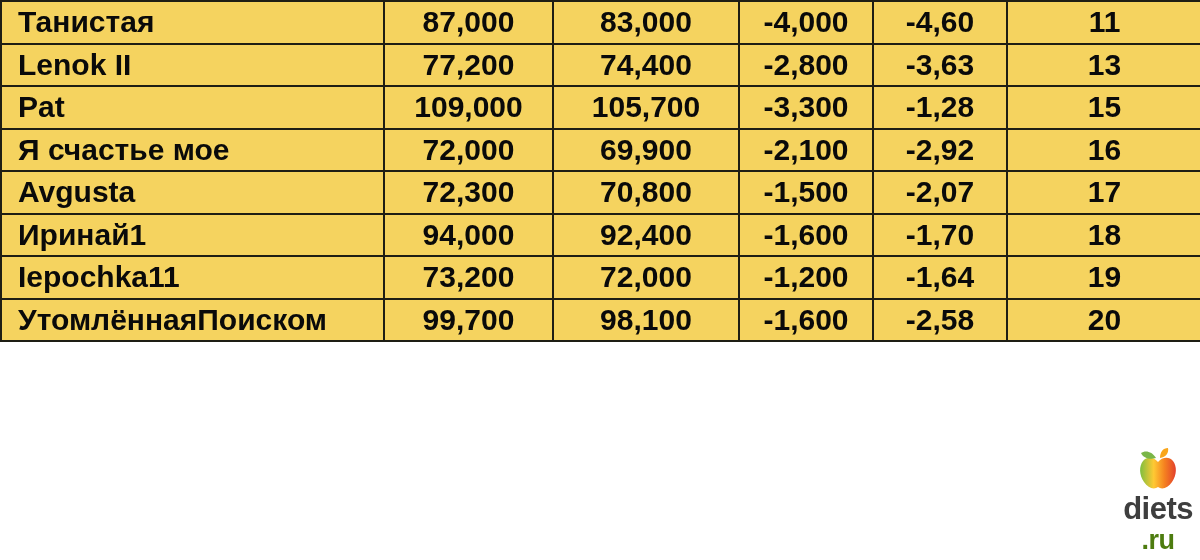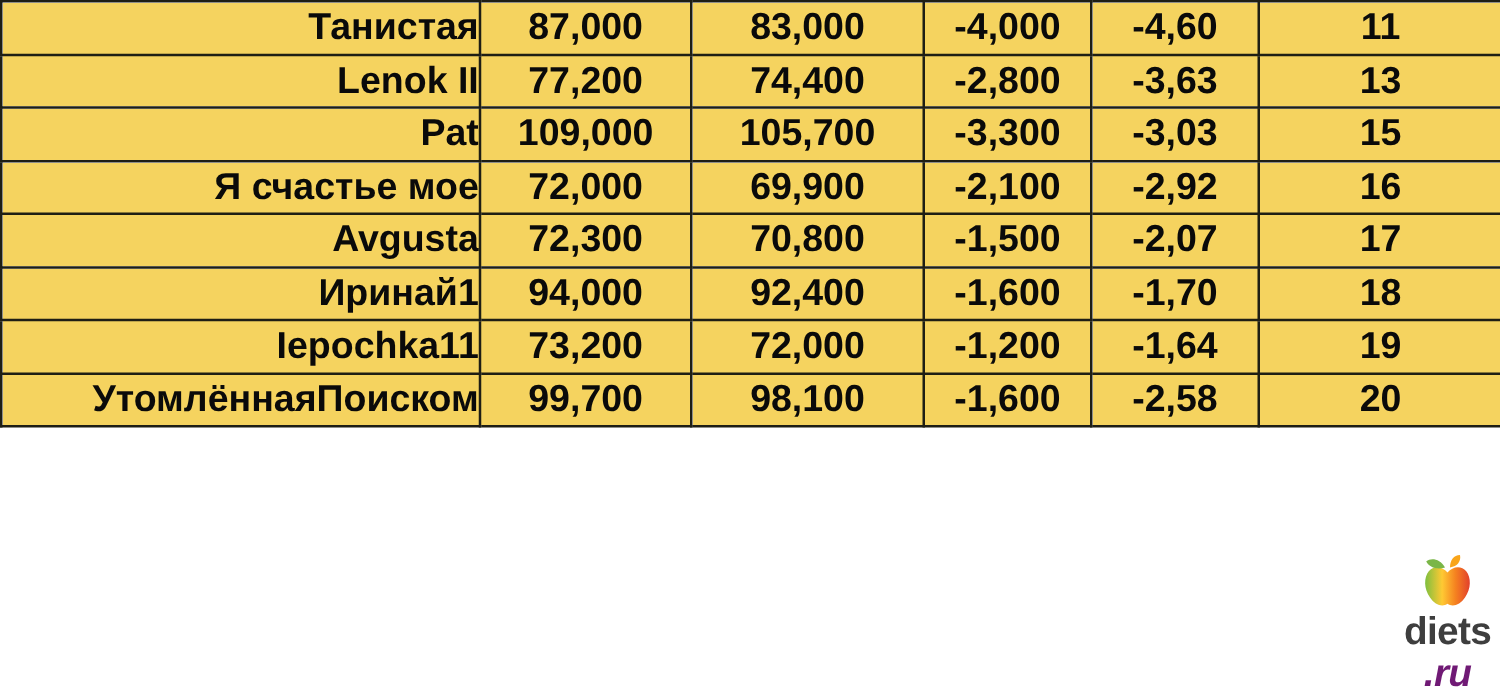--- a/index.html
+++ b/index.html
@@ -31,21 +31,21 @@
     height: 40.5px;
     padding: 0;
     font-size: 30px;
     font-weight: bold;
     color: #0a0a0a;
     white-space: nowrap;
     overflow: hidden;
     vertical-align: middle;
   }
   table.ranking td:first-child {
-    text-align: right;
+    text-align: left;
     padding-left: 16px;
   }
   table.ranking td:last-child {
     border-right: 0;
   }
   td.num { text-align: center; }
   td.rank {
     text-align: center;
     color: #1f6fc4;
     margin-top: 32px;
@@ -63,27 +63,26 @@
   .logo .apple { display: block; }
   .logo .brand {
     font-size: 31px;
     font-weight: bold;
     letter-spacing: -0.5px;
     color: #3e3e3e;
     text-shadow: 0 0 2px #fff, 0 0 3px #fff, 0 1px 2px #fff;
     line-height: 1;
   }
   .logo .tld {
-    font-size: 31px;
+    font-size: 27px;
     font-weight: bold;
     letter-spacing: -0.5px;
-    color: #701a75;
+    color: #4d7c0f;
     text-shadow: 0 0 2px #fff, 0 0 3px #fff, 0 1px 2px #fff;
     line-height: 1;
-    font-style: italic;
   }
 </style>
 </head>
 <body>
 
 <div class="page">
 
   <table class="ranking">
     <colgroup>
       <col style="width:383px">
@@ -108,21 +107,21 @@
       <td class="num">74,400</td>
       <td class="num">-2,800</td>
       <td class="num">-3,63</td>
       <td class="rank">13</td>
     </tr>
         <tr>
       <td>Pat</td>
       <td class="num">109,000</td>
       <td class="num">105,700</td>
       <td class="num">-3,300</td>
-      <td class="num">-3,03</td>
+      <td class="num">-1,28</td>
       <td class="rank">15</td>
     </tr>
         <tr>
       <td>Я счастье мое</td>
       <td class="num">72,000</td>
       <td class="num">69,900</td>
       <td class="num">-2,100</td>
       <td class="num">-2,92</td>
       <td class="rank">16</td>
     </tr>

